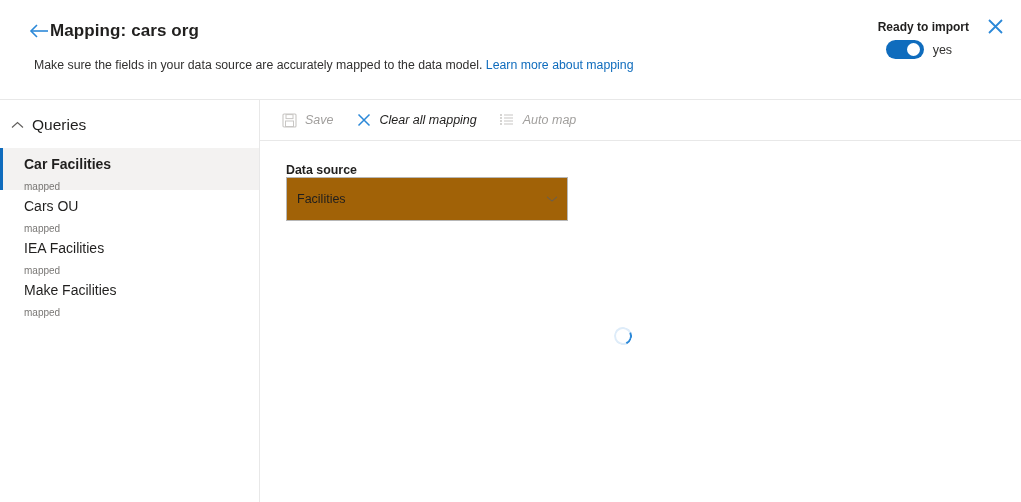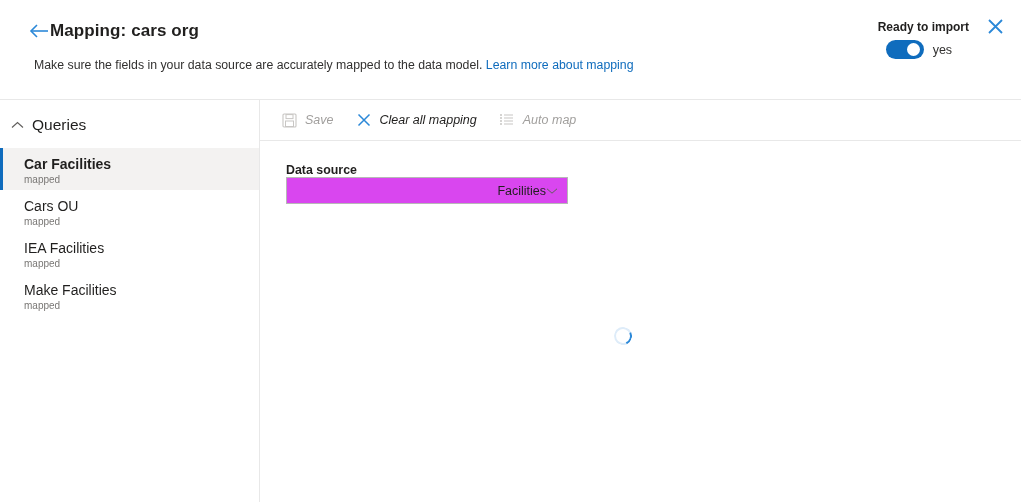--- a/index.html
+++ b/index.html
@@ -170,21 +170,21 @@
     color: #201f1e;
     line-height: 15px;
   }
   .query-item.selected .query-name {
     font-weight: 700;
   }
   .query-sub {
     font-size: 10px;
     color: #797775;
     line-height: 13px;
-    margin-top: 1px;
+    margin-top: 8px;
   }
 
   
   .main {
     flex: 1;
     position: relative;
     background: #ffffff;
   }
   .toolbar {
     height: 41px;
@@ -230,27 +230,27 @@
     height: 361px;
     box-sizing: border-box;
   }
   .field-label {
     font-size: 12.4px;
     font-weight: 600;
     color: #201f1e;
   }
   .dropdown {
     width: 282px;
-    height: 27px;
+    height: 44px;
     box-sizing: border-box;
     border: 1px solid #b7b7b7;
-    background: #d946ef;
-    display: flex;
-    align-items: center;
-    justify-content: flex-end;
+    background: #a16207;
+    display: flex;
+    align-items: center;
+    justify-content: space-between;
     padding: 0 9px 0 10px;
     cursor: pointer;
   }
   .dropdown-value {
     font-size: 12.5px;
     color: #201f1e;
   }
   .dd-chevron {
     width: 12px;
     height: 12px;

